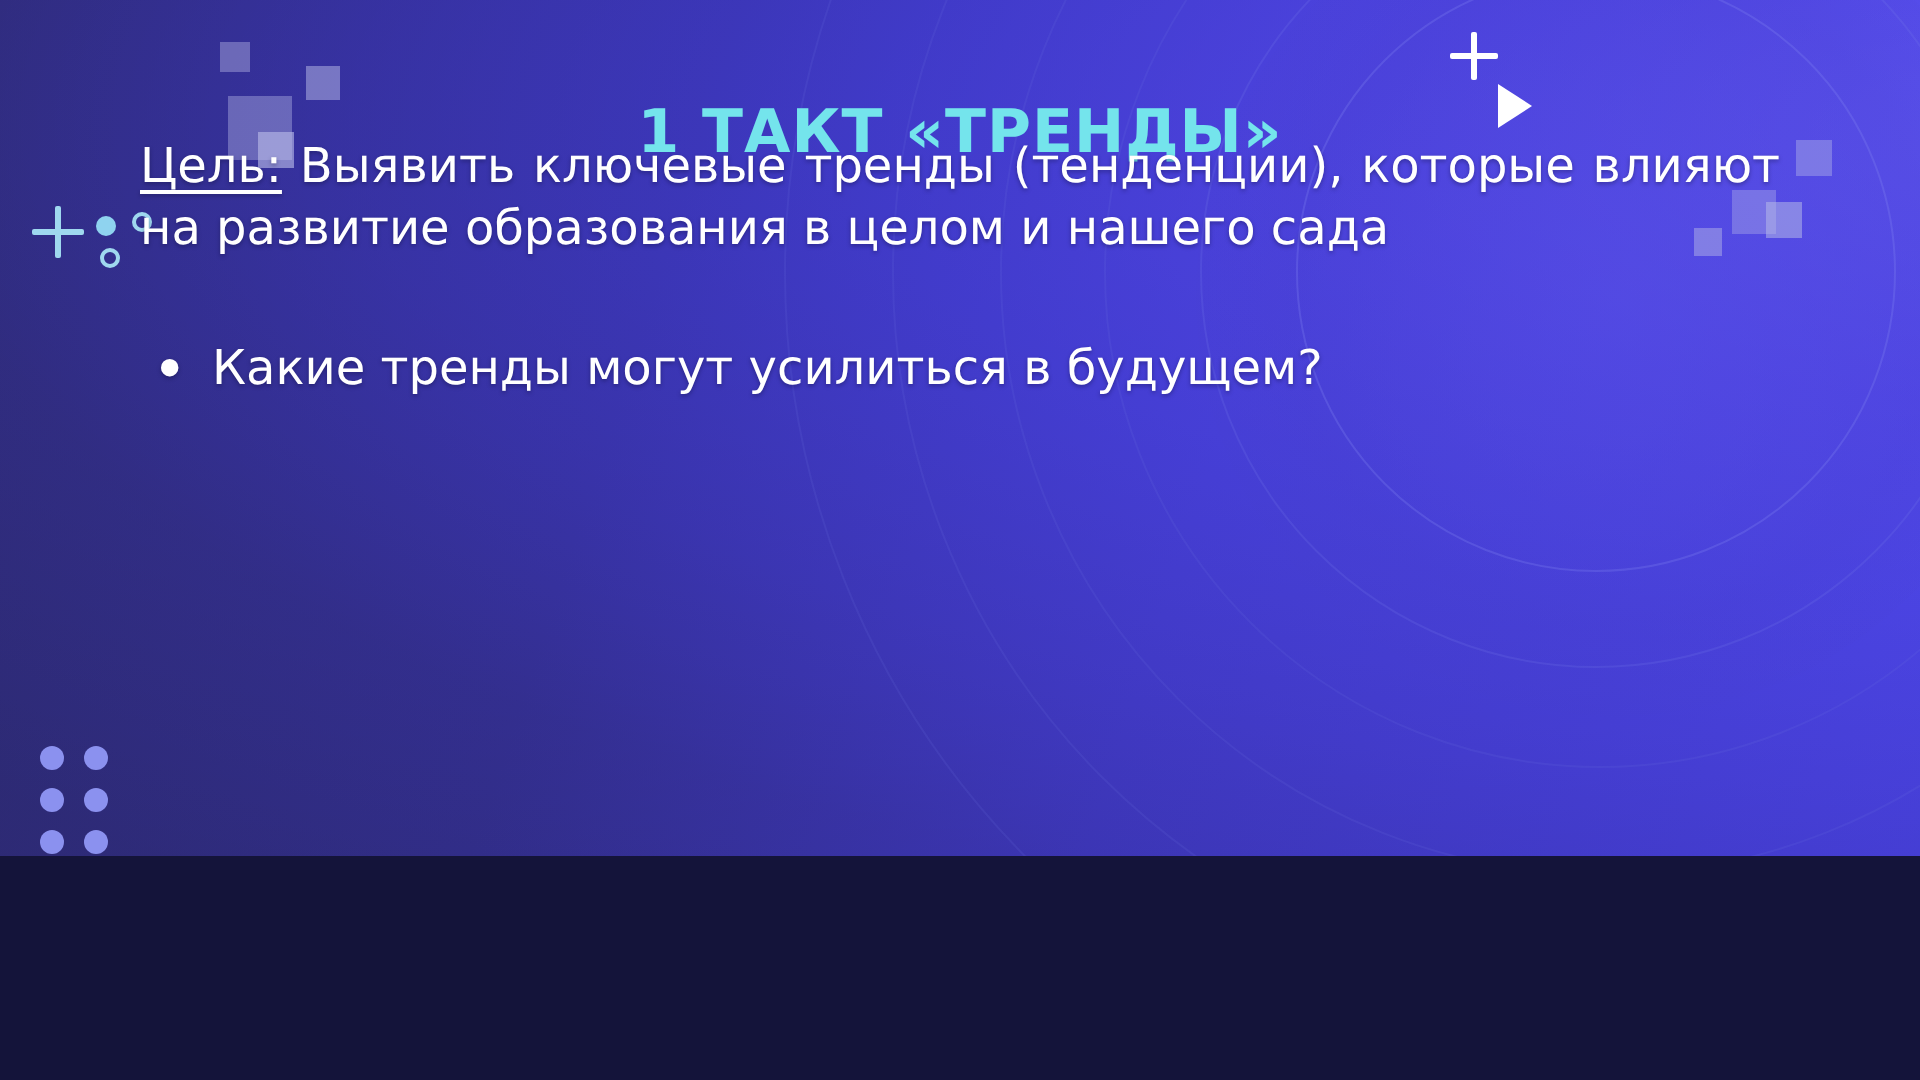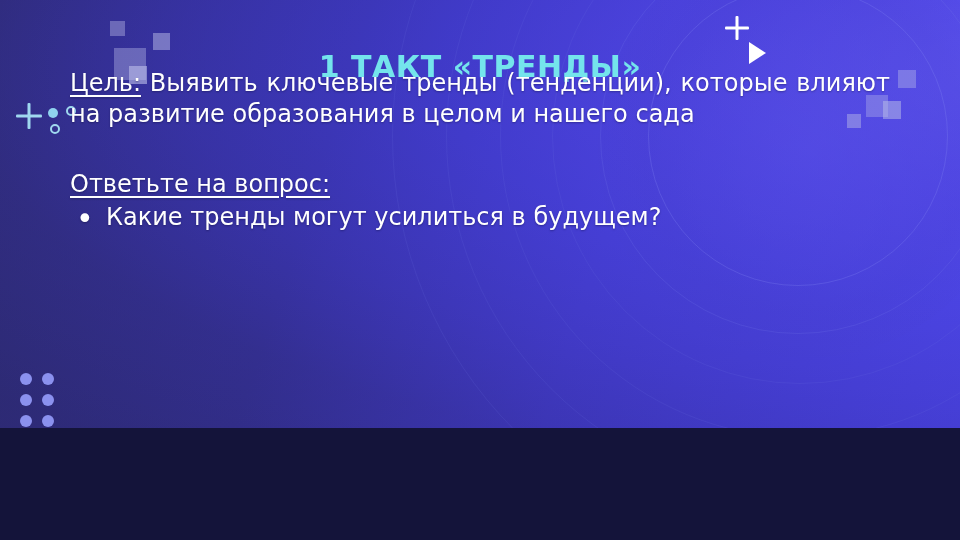--- a/index.html
+++ b/index.html
@@ -195,21 +195,20 @@
   </div>
 
   <div class="title">1 ТАКТ «ТРЕНДЫ»</div>
 
   <div class="body">
 
     <p class="para"><span class="u">Цель:</span><span> Выявить ключевые тренды (тенденции), которые влияют на развитие образования в целом и нашего сада</span></p>
 
     <div class="spacer"></div>
 
-    <p class="head"><span class="u">Ответьте на вопрос:</span></p>
 
     <ul class="bullets">
       <li>Какие тренды могут усилиться в будущем?</li>
     </ul>
 
   </div>
 
 </div>
 
 </body></html>

